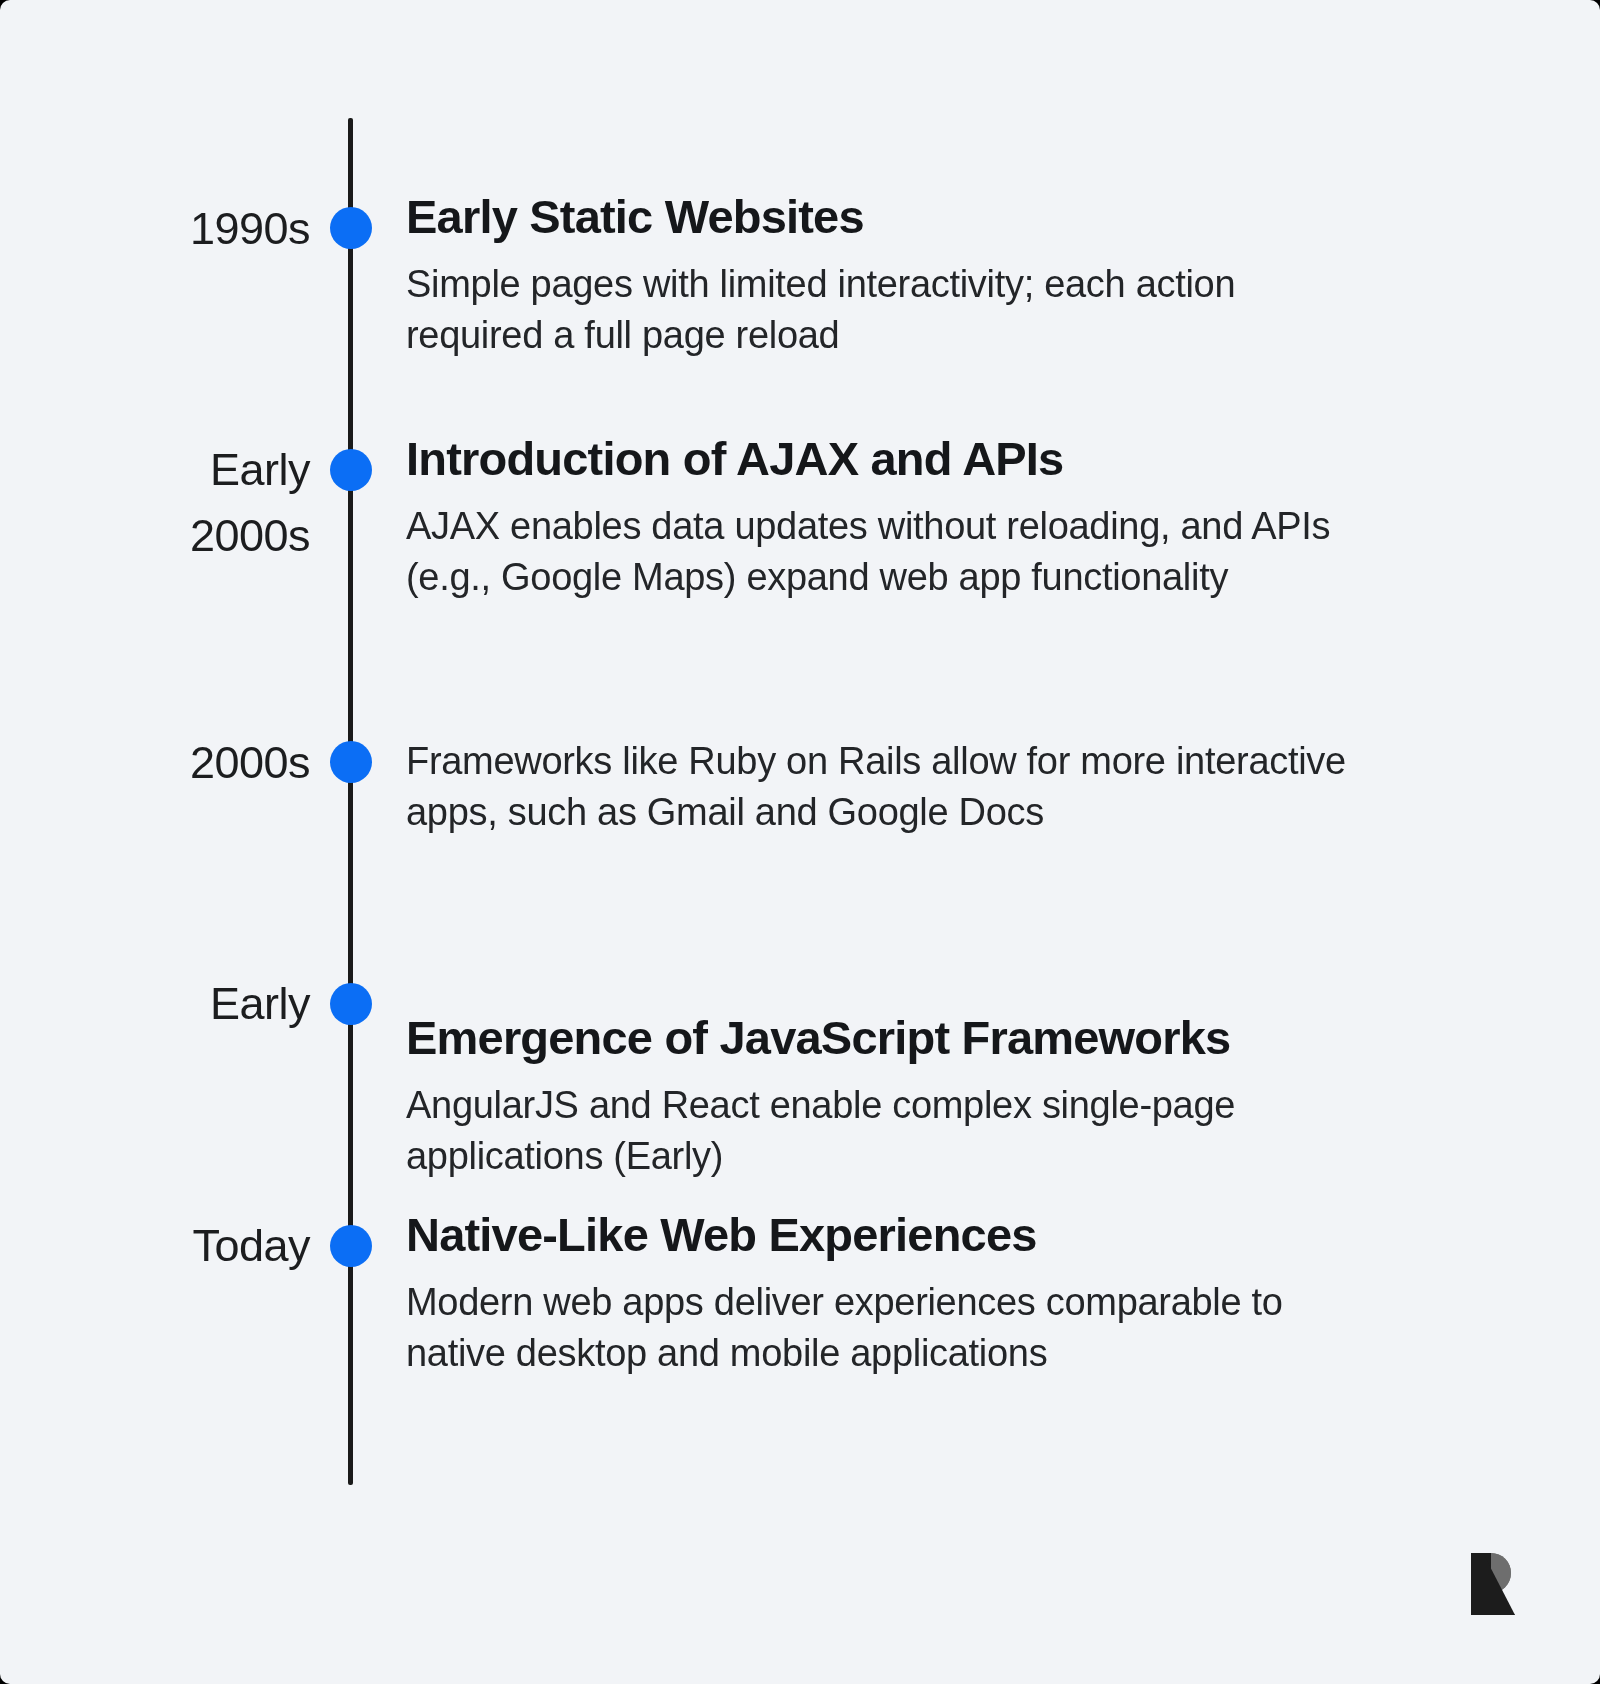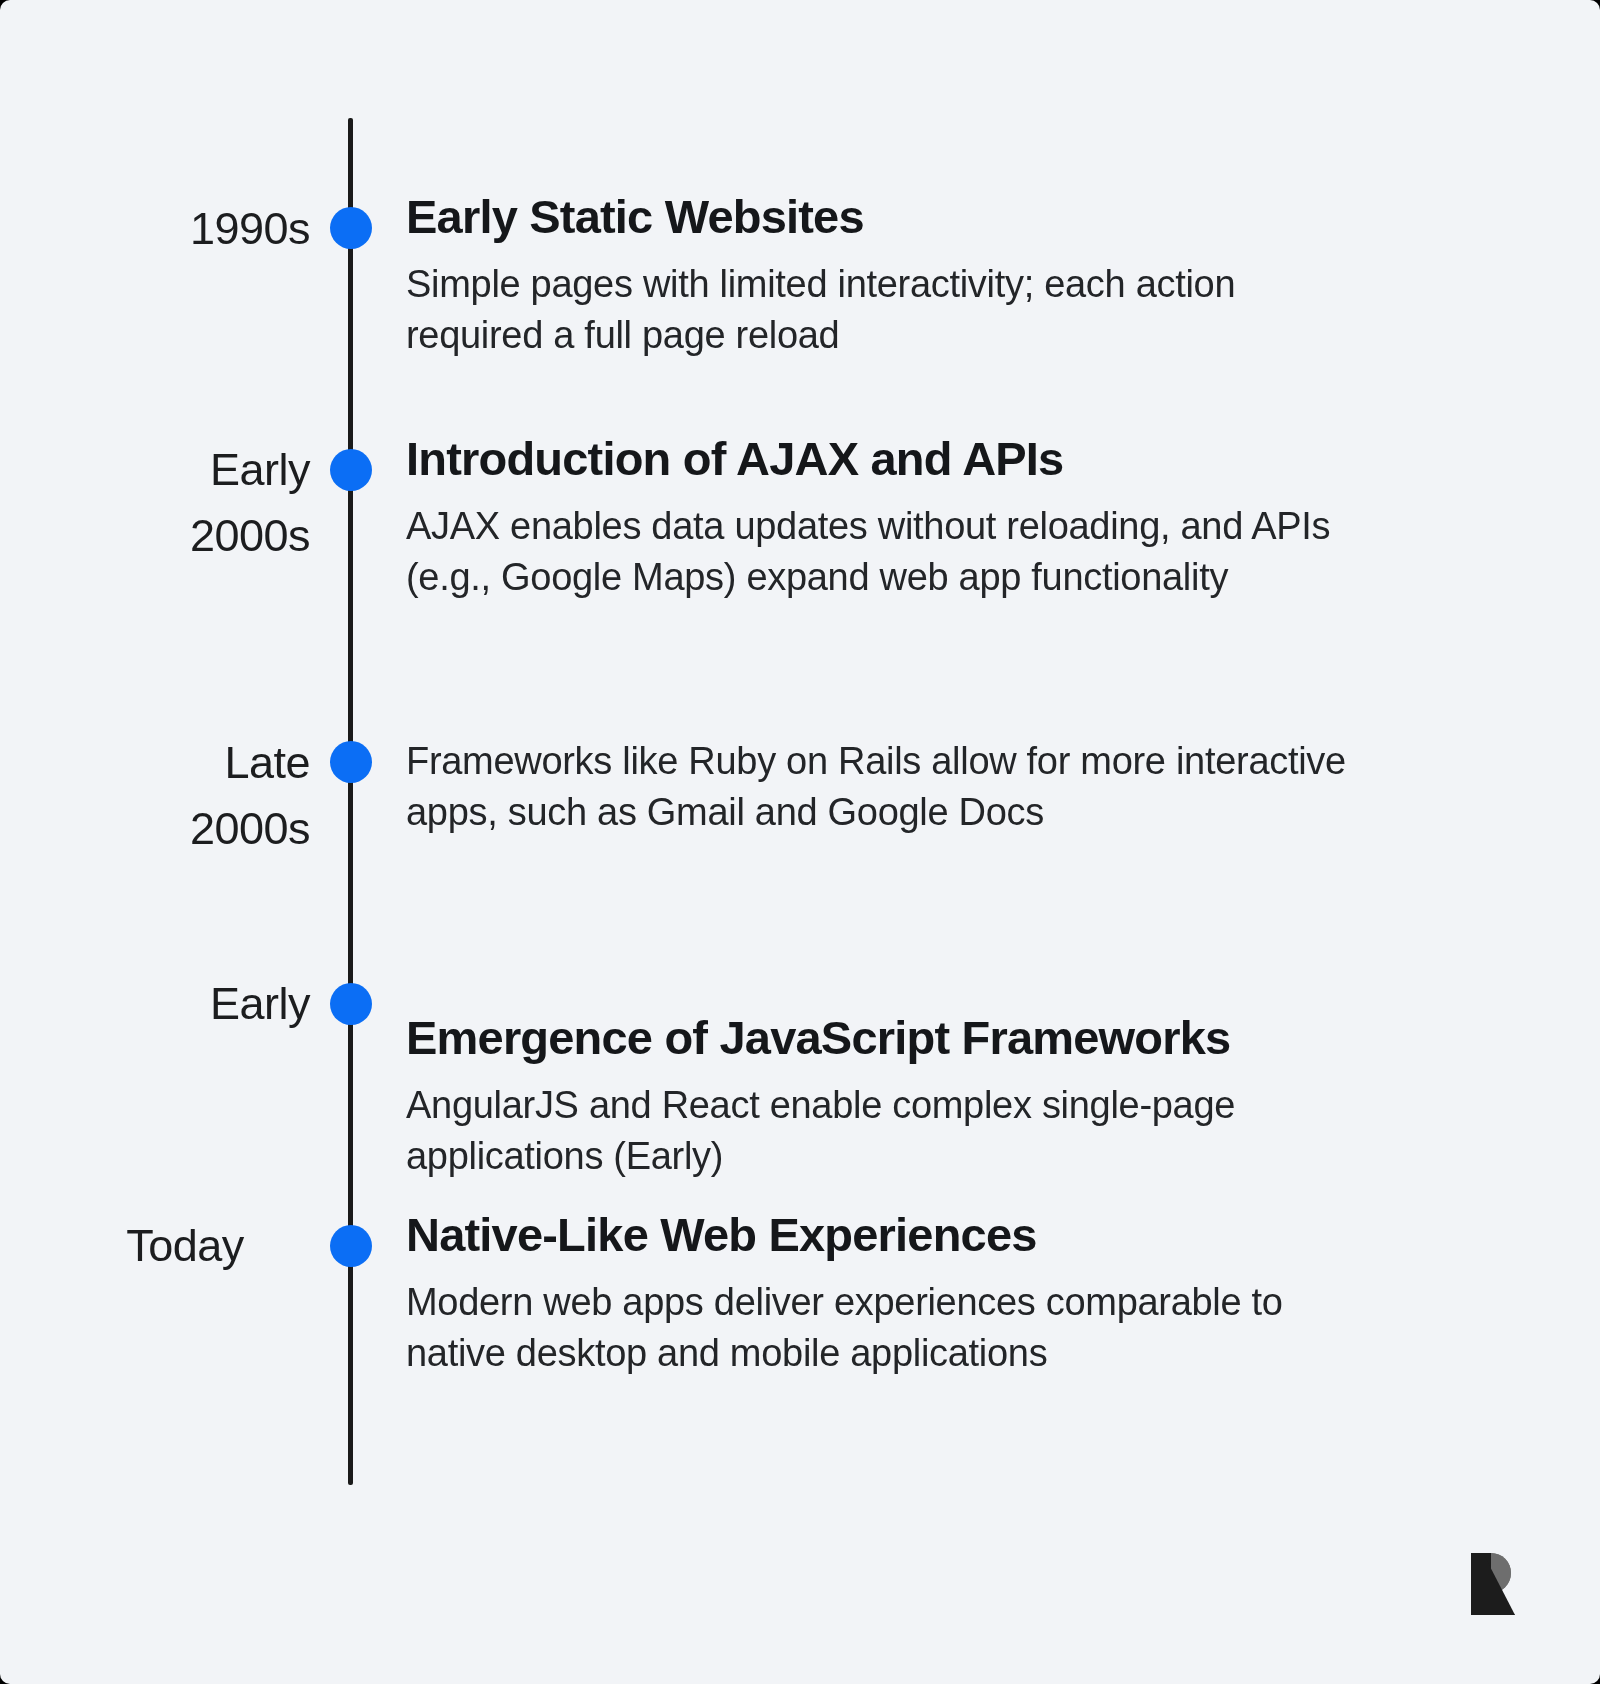--- a/index.html
+++ b/index.html
@@ -134,42 +134,41 @@
       </div>
       <div class="dot" style="top:449px;"></div>
       <div class="body-col" style="top:430px;">
         <div class="item-title">Introduction of AJAX and APIs</div>
         <div class="item-desc">AJAX enables data updates without reloading, and APIs (e.g., Google Maps) expand web app functionality</div>
       </div>
     </div>
 
     <div class="row" style="top:0;">
       <div class="era" style="top:730px;">
-        <div>Late</div>
         <div>2000s</div>
       </div>
       <div class="dot" style="top:741px;"></div>
       <div class="body-col" style="top:723px;">
         <div class="item-desc">Frameworks like Ruby on Rails allow for more interactive apps, such as Gmail and Google Docs</div>
       </div>
     </div>
 
     <div class="row" style="top:0;">
       <div class="era" style="top:971px;">
         <div>Early</div>
       </div>
       <div class="dot" style="top:983px;"></div>
       <div class="body-col" style="top:965px;margin-top:44px;">
         <div class="item-title">Emergence of JavaScript Frameworks</div>
         <div class="item-desc">AngularJS and React enable complex single-page applications (Early)</div>
       </div>
     </div>
 
     <div class="row" style="top:0;">
-      <div class="era" style="top:1213px;text-align:center;">
+      <div class="era" style="top:1213px;">
         <div>Today</div>
       </div>
       <div class="dot" style="top:1225px;"></div>
       <div class="body-col" style="top:1206px;">
         <div class="item-title">Native-Like Web Experiences</div>
         <div class="item-desc">Modern web apps deliver experiences comparable to native desktop and mobile applications</div>
       </div>
     </div>
 
     <div class="logo">

